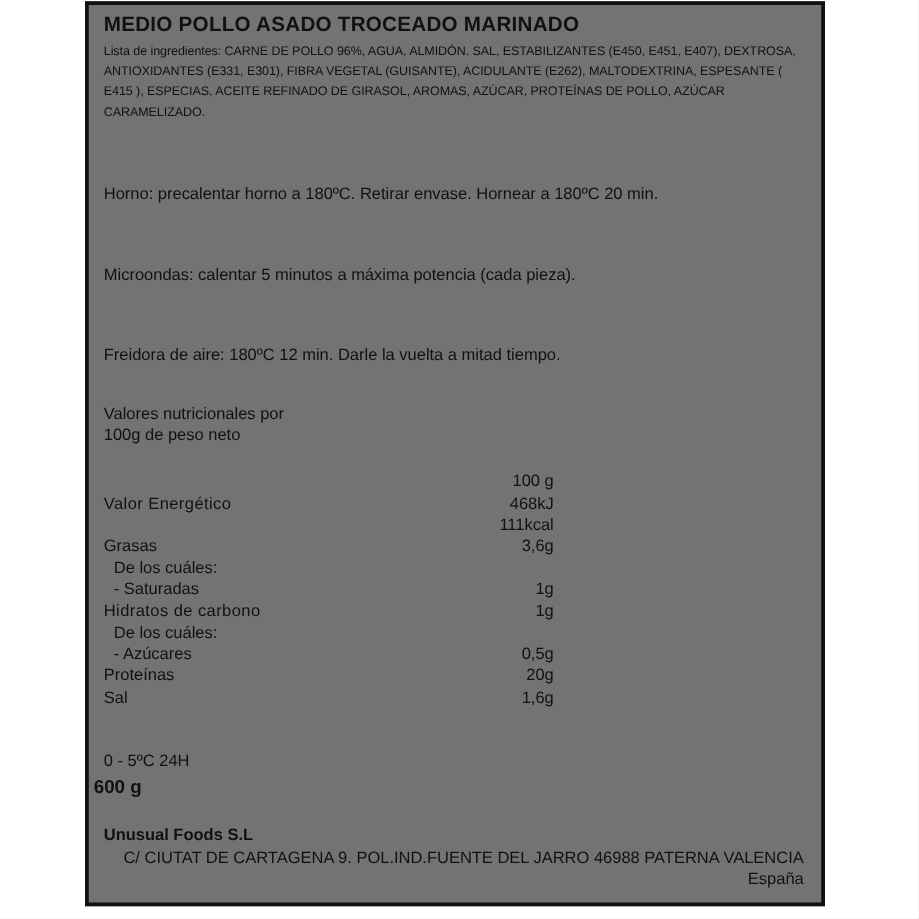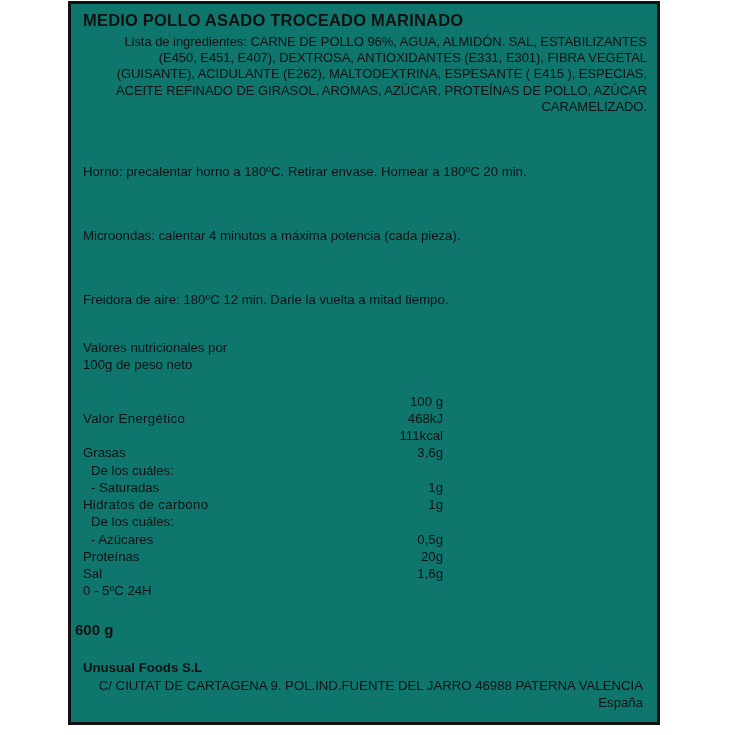--- a/index.html
+++ b/index.html
@@ -16,46 +16,45 @@
   }
 
   #label-frame {
     position: absolute;
     left: 68px;
     top: 1px;
     width: 592px;
     height: 724px;
     border: 3px solid #111111;
     box-sizing: border-box;
-    background: #0f766e;
+    background: #737373;
   }
 
   .inner {
     padding: 6px 10px 0 12px;
     box-sizing: border-box;
     height: 100%;
   }
 
   
   .product-title {
     font-size: 16.5px;
     font-weight: bold;
     letter-spacing: 0.2px;
     line-height: 1.25;
     margin: 0 0 3px 0;
     white-space: nowrap;
   }
 
   
   .ingredients {
-    font-size: 13px;
+    font-size: 10px;
     line-height: 16.4px;
     margin: 0;
     letter-spacing: -0.05px;
-    text-align: right;
   }
 
   
   .cooking {
     margin-top: 12px;
     font-size: 13.2px;
     line-height: 16.4px;
   }
   .cooking div { white-space: nowrap; margin-top: 48px; }
 
@@ -84,21 +83,21 @@
   .nutri-table td.lbl { text-align: left; }
   .nutri-table td.val { text-align: right; width: 120px; }
   .lbl.indent1 { padding-left: 8px; }
   .lbl.indent2 { padding-left: 8px; margin-top: 31px; }
   .spaced { letter-spacing: 0.35px; }
 
   
   .storage {
     position: absolute;
     left: 12px;
-    top: 578px;
+    top: 596px;
     font-size: 13.2px;
     line-height: 17px;
   }
   .netweight {
     position: absolute;
     left: 4px;
     top: 617px;
     font-size: 15px;
     font-weight: bold;
     line-height: 18px;
@@ -122,21 +121,21 @@
 
 <div id="label-frame">
   <div class="inner">
 
     <h1 class="product-title">MEDIO POLLO ASADO TROCEADO MARINADO</h1>
 
     <p class="ingredients">Lista de ingredientes: CARNE DE POLLO 96%, AGUA, ALMIDÓN. SAL, ESTABILIZANTES (E450, E451, E407), DEXTROSA, ANTIOXIDANTES (E331, E301), FIBRA VEGETAL (GUISANTE), ACIDULANTE (E262), MALTODEXTRINA, ESPESANTE ( E415 ), ESPECIAS, ACEITE REFINADO DE GIRASOL, AROMAS, AZÚCAR, PROTEÍNAS DE POLLO, AZÚCAR CARAMELIZADO.</p>
 
     <div class="cooking">
       <div>Horno: precalentar horno a 180ºC. Retirar envase. Hornear a 180ºC 20 min.</div>
-      <div>Microondas: calentar 4 minutos a máxima potencia (cada pieza).</div>
+      <div>Microondas: calentar 5 minutos a máxima potencia (cada pieza).</div>
       <div>Freidora de aire: 180ºC 12 min. Darle la vuelta a mitad tiempo.</div>
     </div>
 
     <div class="nutri-heading">
       <div>Valores nutricionales por</div>
       <div>100g de peso neto</div>
     </div>
 
     <table class="nutri-table">
       <tbody>

